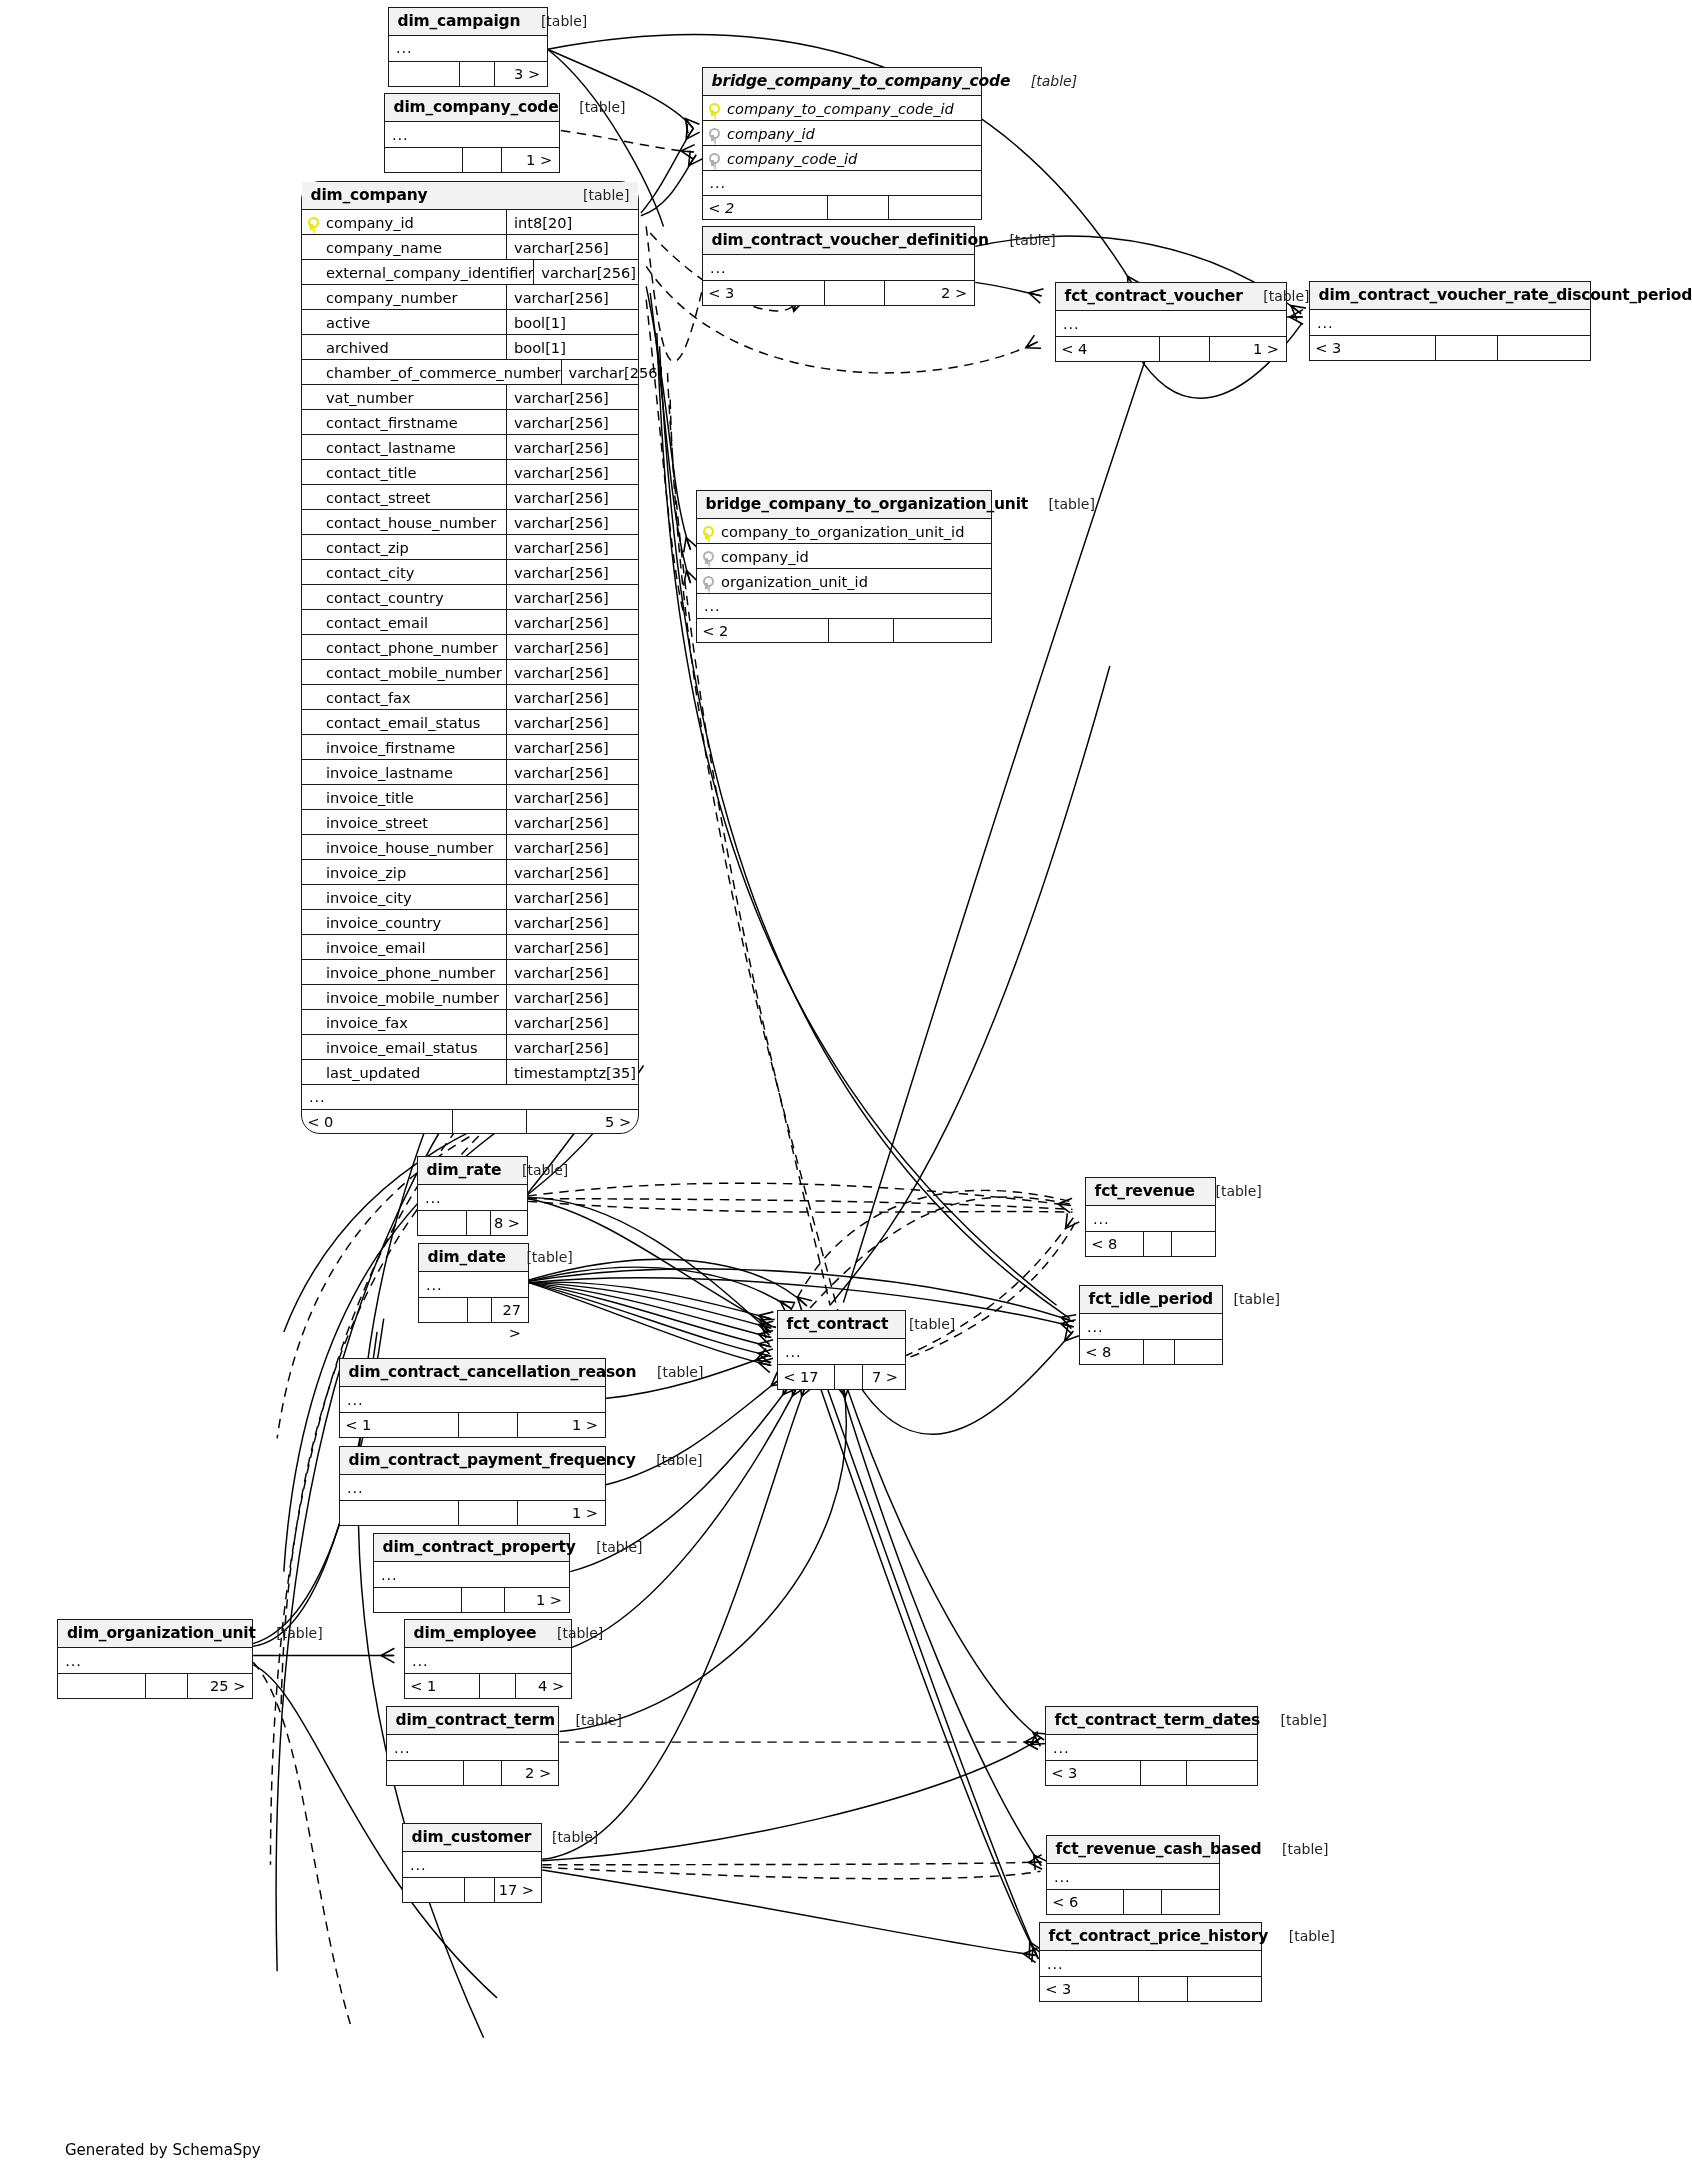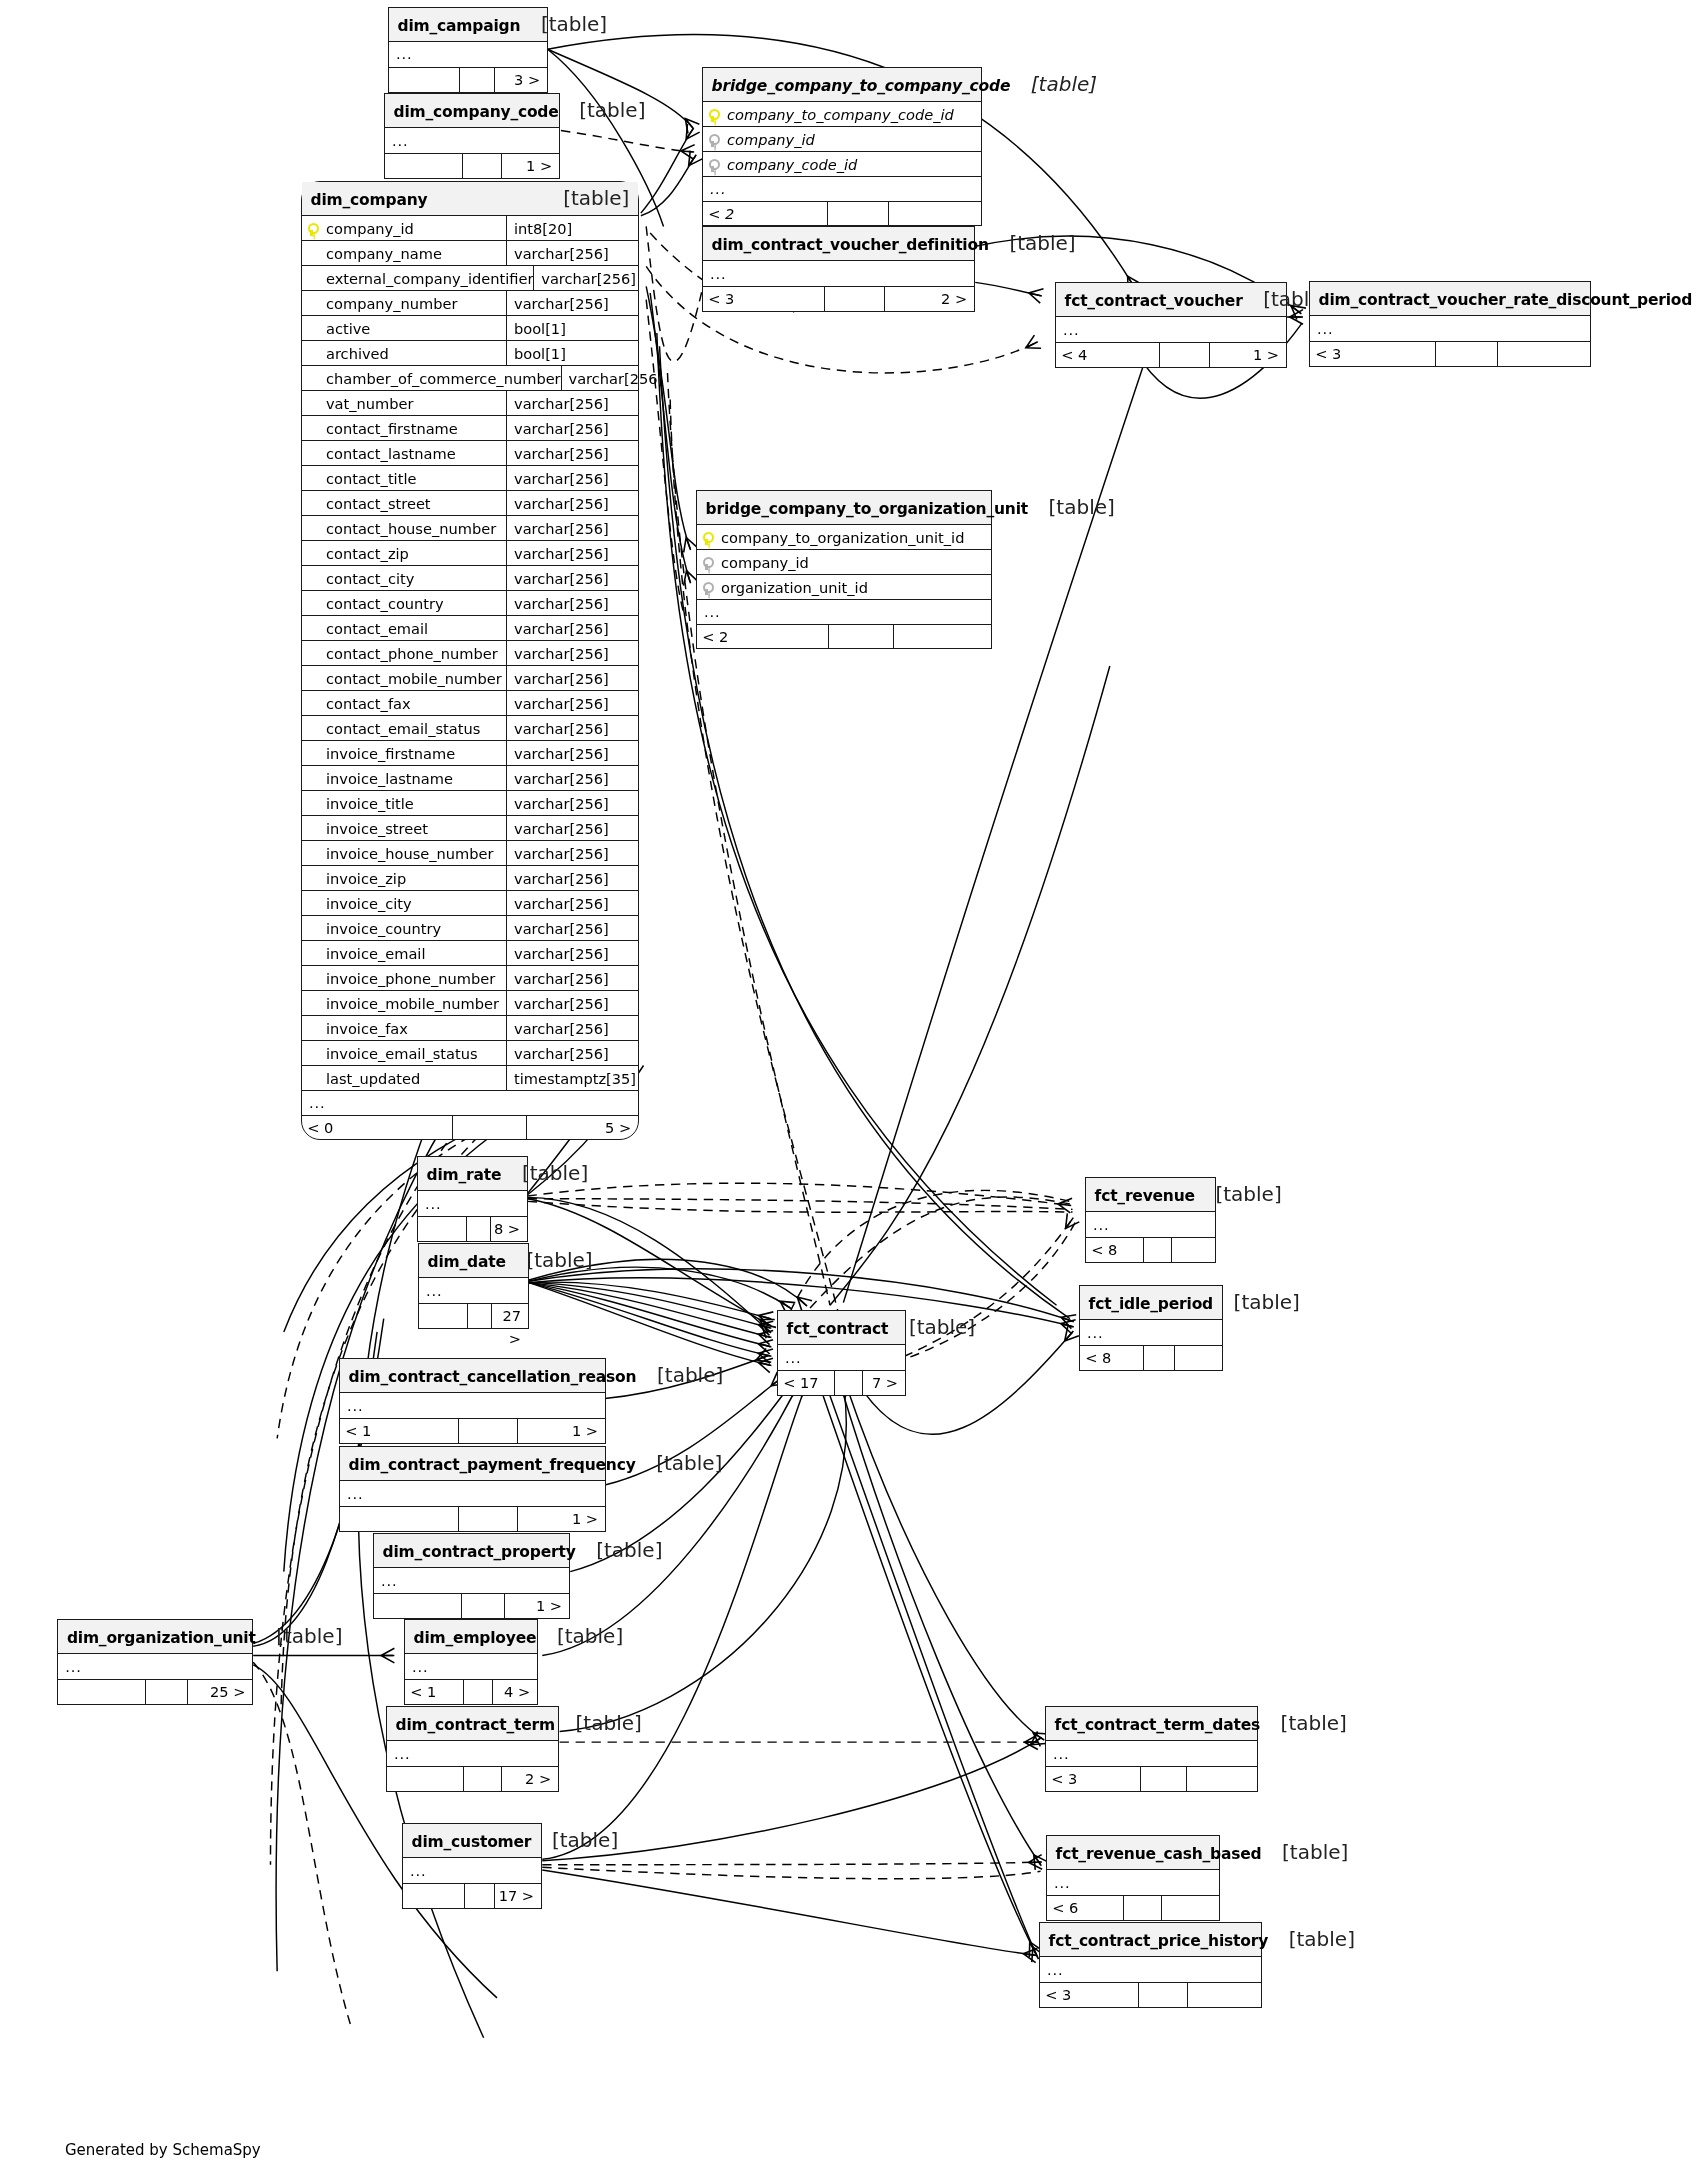--- a/index.html
+++ b/index.html
@@ -24,21 +24,21 @@
     z-index:5;
   }
   .tbl .hdr {
     background:#f2f2f2;
     border-bottom:1.7px solid #1a1a1a;
     padding:4.3px 8.6px 5.2px 8.6px;
     display:flex; align-items:baseline; gap:8.6px;
     white-space:nowrap;
   }
   .tbl .hdr .tname { font-weight:bold; font-size:15.5px; letter-spacing:-0.2px; }
-  .tbl .hdr .ttag  { font-size:20px; color:#222; margin-left:auto; padding-left:12px;}
+  .tbl .hdr .ttag  { font-size:14px; color:#222; margin-left:auto; padding-left:12px;}
 
   .rows { display:block; }
   .row {
     display:flex; align-items:center;
     border-bottom:0.9px solid #1a1a1a;
     height:25px; padding:0 6.9px 0 0;
     white-space:nowrap;
   }
   .row:last-child { border-bottom:none; }
   .row .keycell { width:20.6px; min-width:20.6px; text-align:center; }
@@ -662,21 +662,21 @@
           <div class="row ellipsis">
             <span class="dots">...</span>
           </div>
         </div>
         <div class="foot">
           <div class="fl"></div>
           <div class="fm"></div>
           <div class="fr">25 &gt;</div>
         </div>
       </div>
-      <div class="tbl stub" style="left: 360px; top: 1619px; width: 134px;">
+      <div class="tbl stub" style="left: 360px; top: 1619px; width: 168px;">
         <div class="hdr">
           <span class="tname">dim_employee</span>
           <span class="ttag">[table]</span>
         </div>
         <div class="rows">
           <div class="row ellipsis">
             <span class="dots">...</span>
           </div>
         </div>
         <div class="foot">

